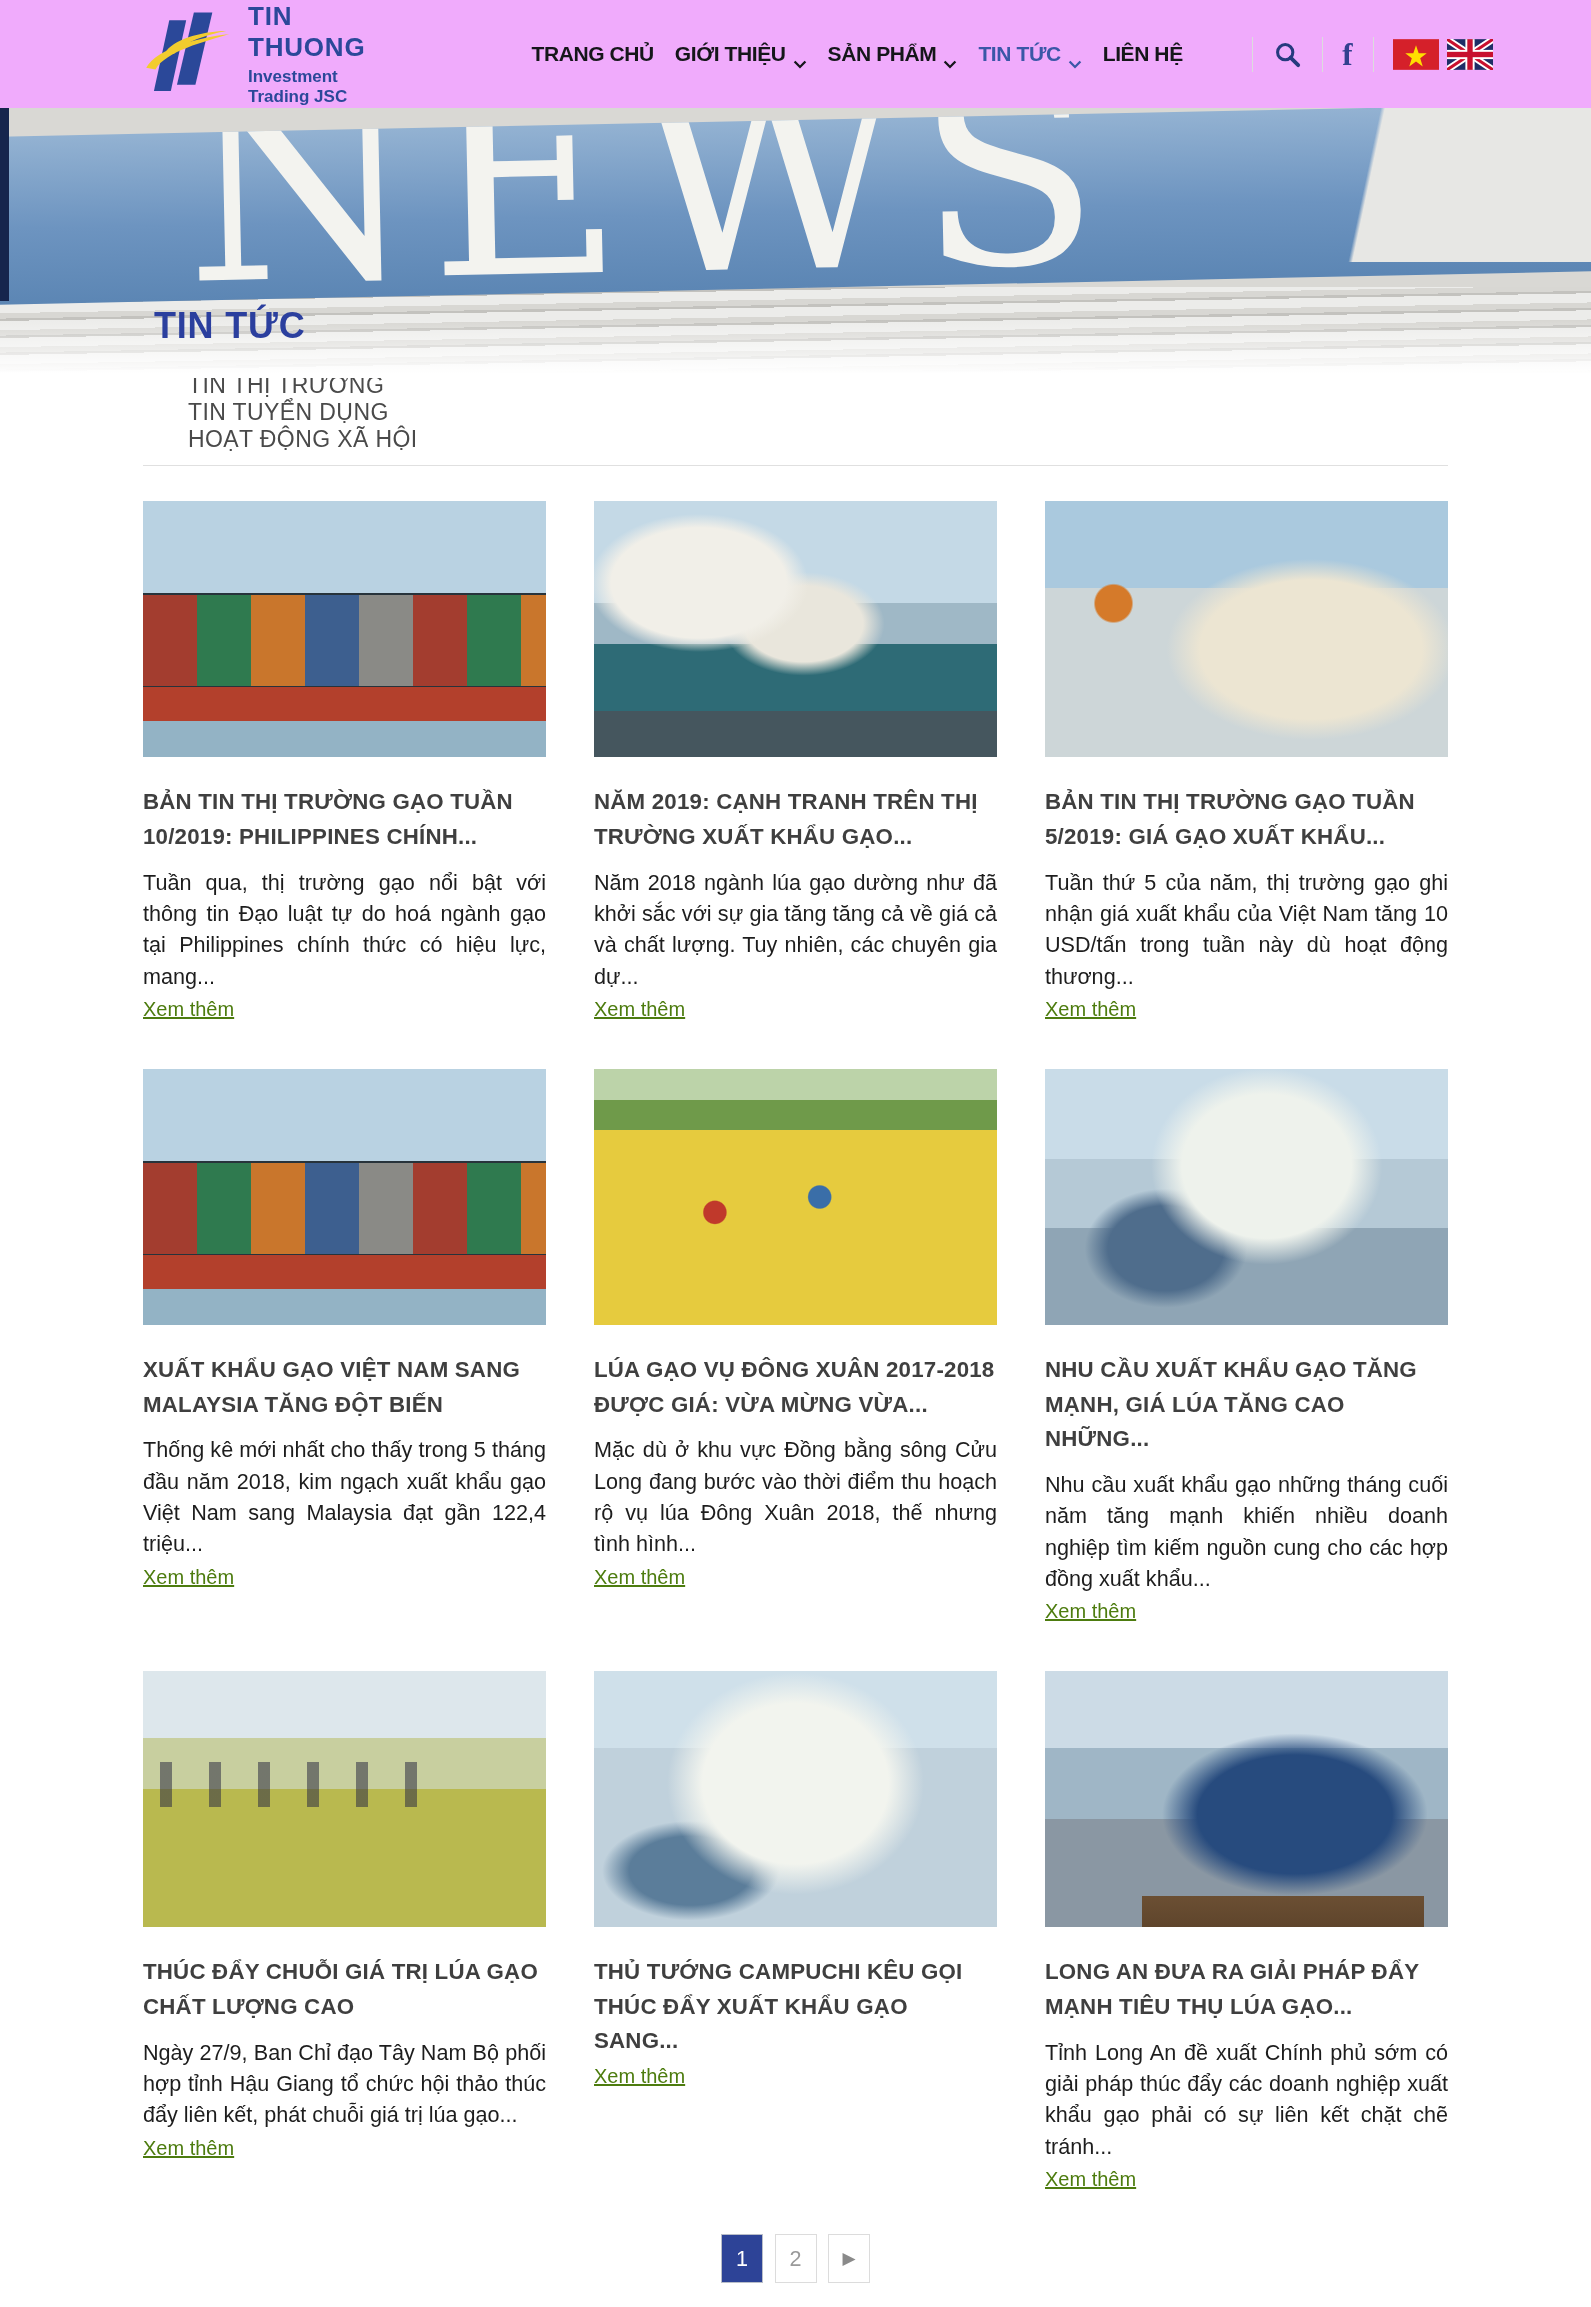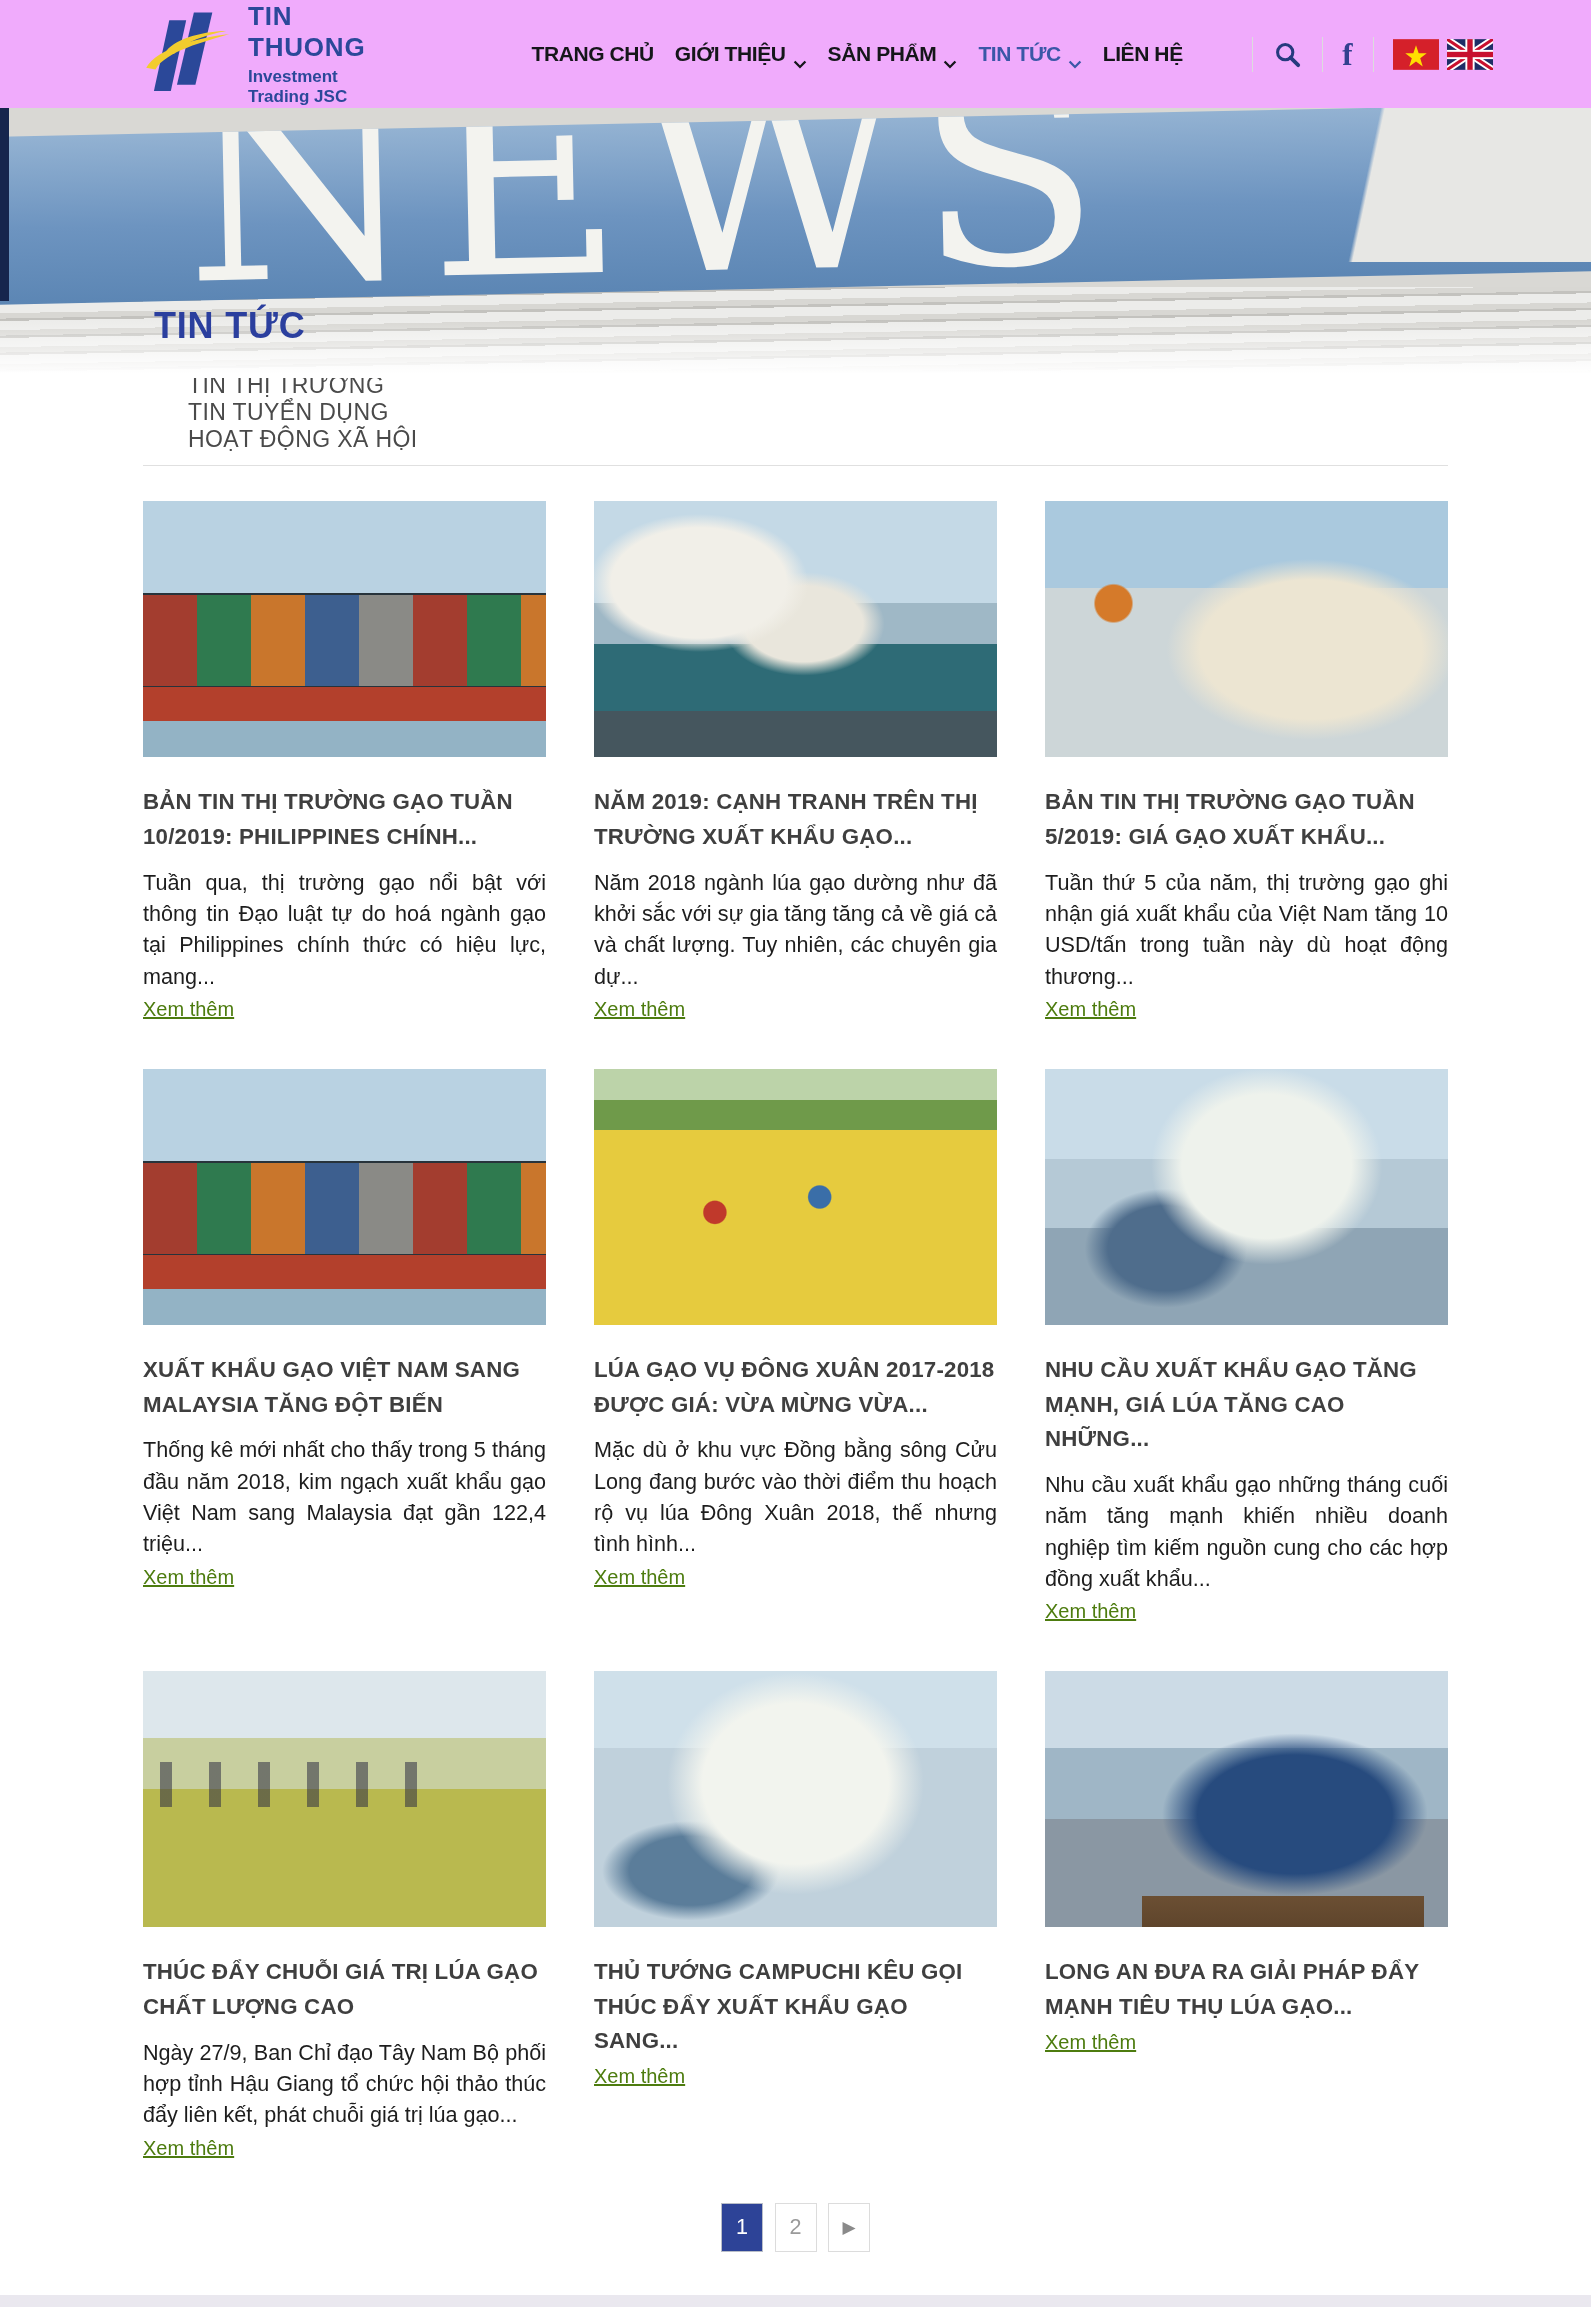--- a/index.html
+++ b/index.html
@@ -257,20 +257,21 @@
 
     <article class="card">
       <div class="photo photo-8"></div>
       <h3>THỦ TƯỚNG CAMPUCHI KÊU GỌI THÚC ĐẨY XUẤT KHẨU GẠO SANG...</h3>
       <a class="more">Xem thêm</a>
     </article>
 
     <article class="card">
       <div class="photo photo-9"></div>
       <h3>LONG AN ĐƯA RA GIẢI PHÁP ĐẨY MẠNH TIÊU THỤ LÚA GẠO...</h3>
+      <p>Tỉnh Long An đề xuất Chính phủ sớm có giải pháp thúc đẩy các doanh nghiệp xuất khẩu gạo phải có sự liên kết chặt chẽ tránh...</p>
       <a class="more">Xem thêm</a>
     </article>
 
   </div>
 
   <div class="pagination">
     <div class="page-box active">1</div>
     <div class="page-box">2</div>
     <div class="page-box page-next">
         <span>▶</span>

